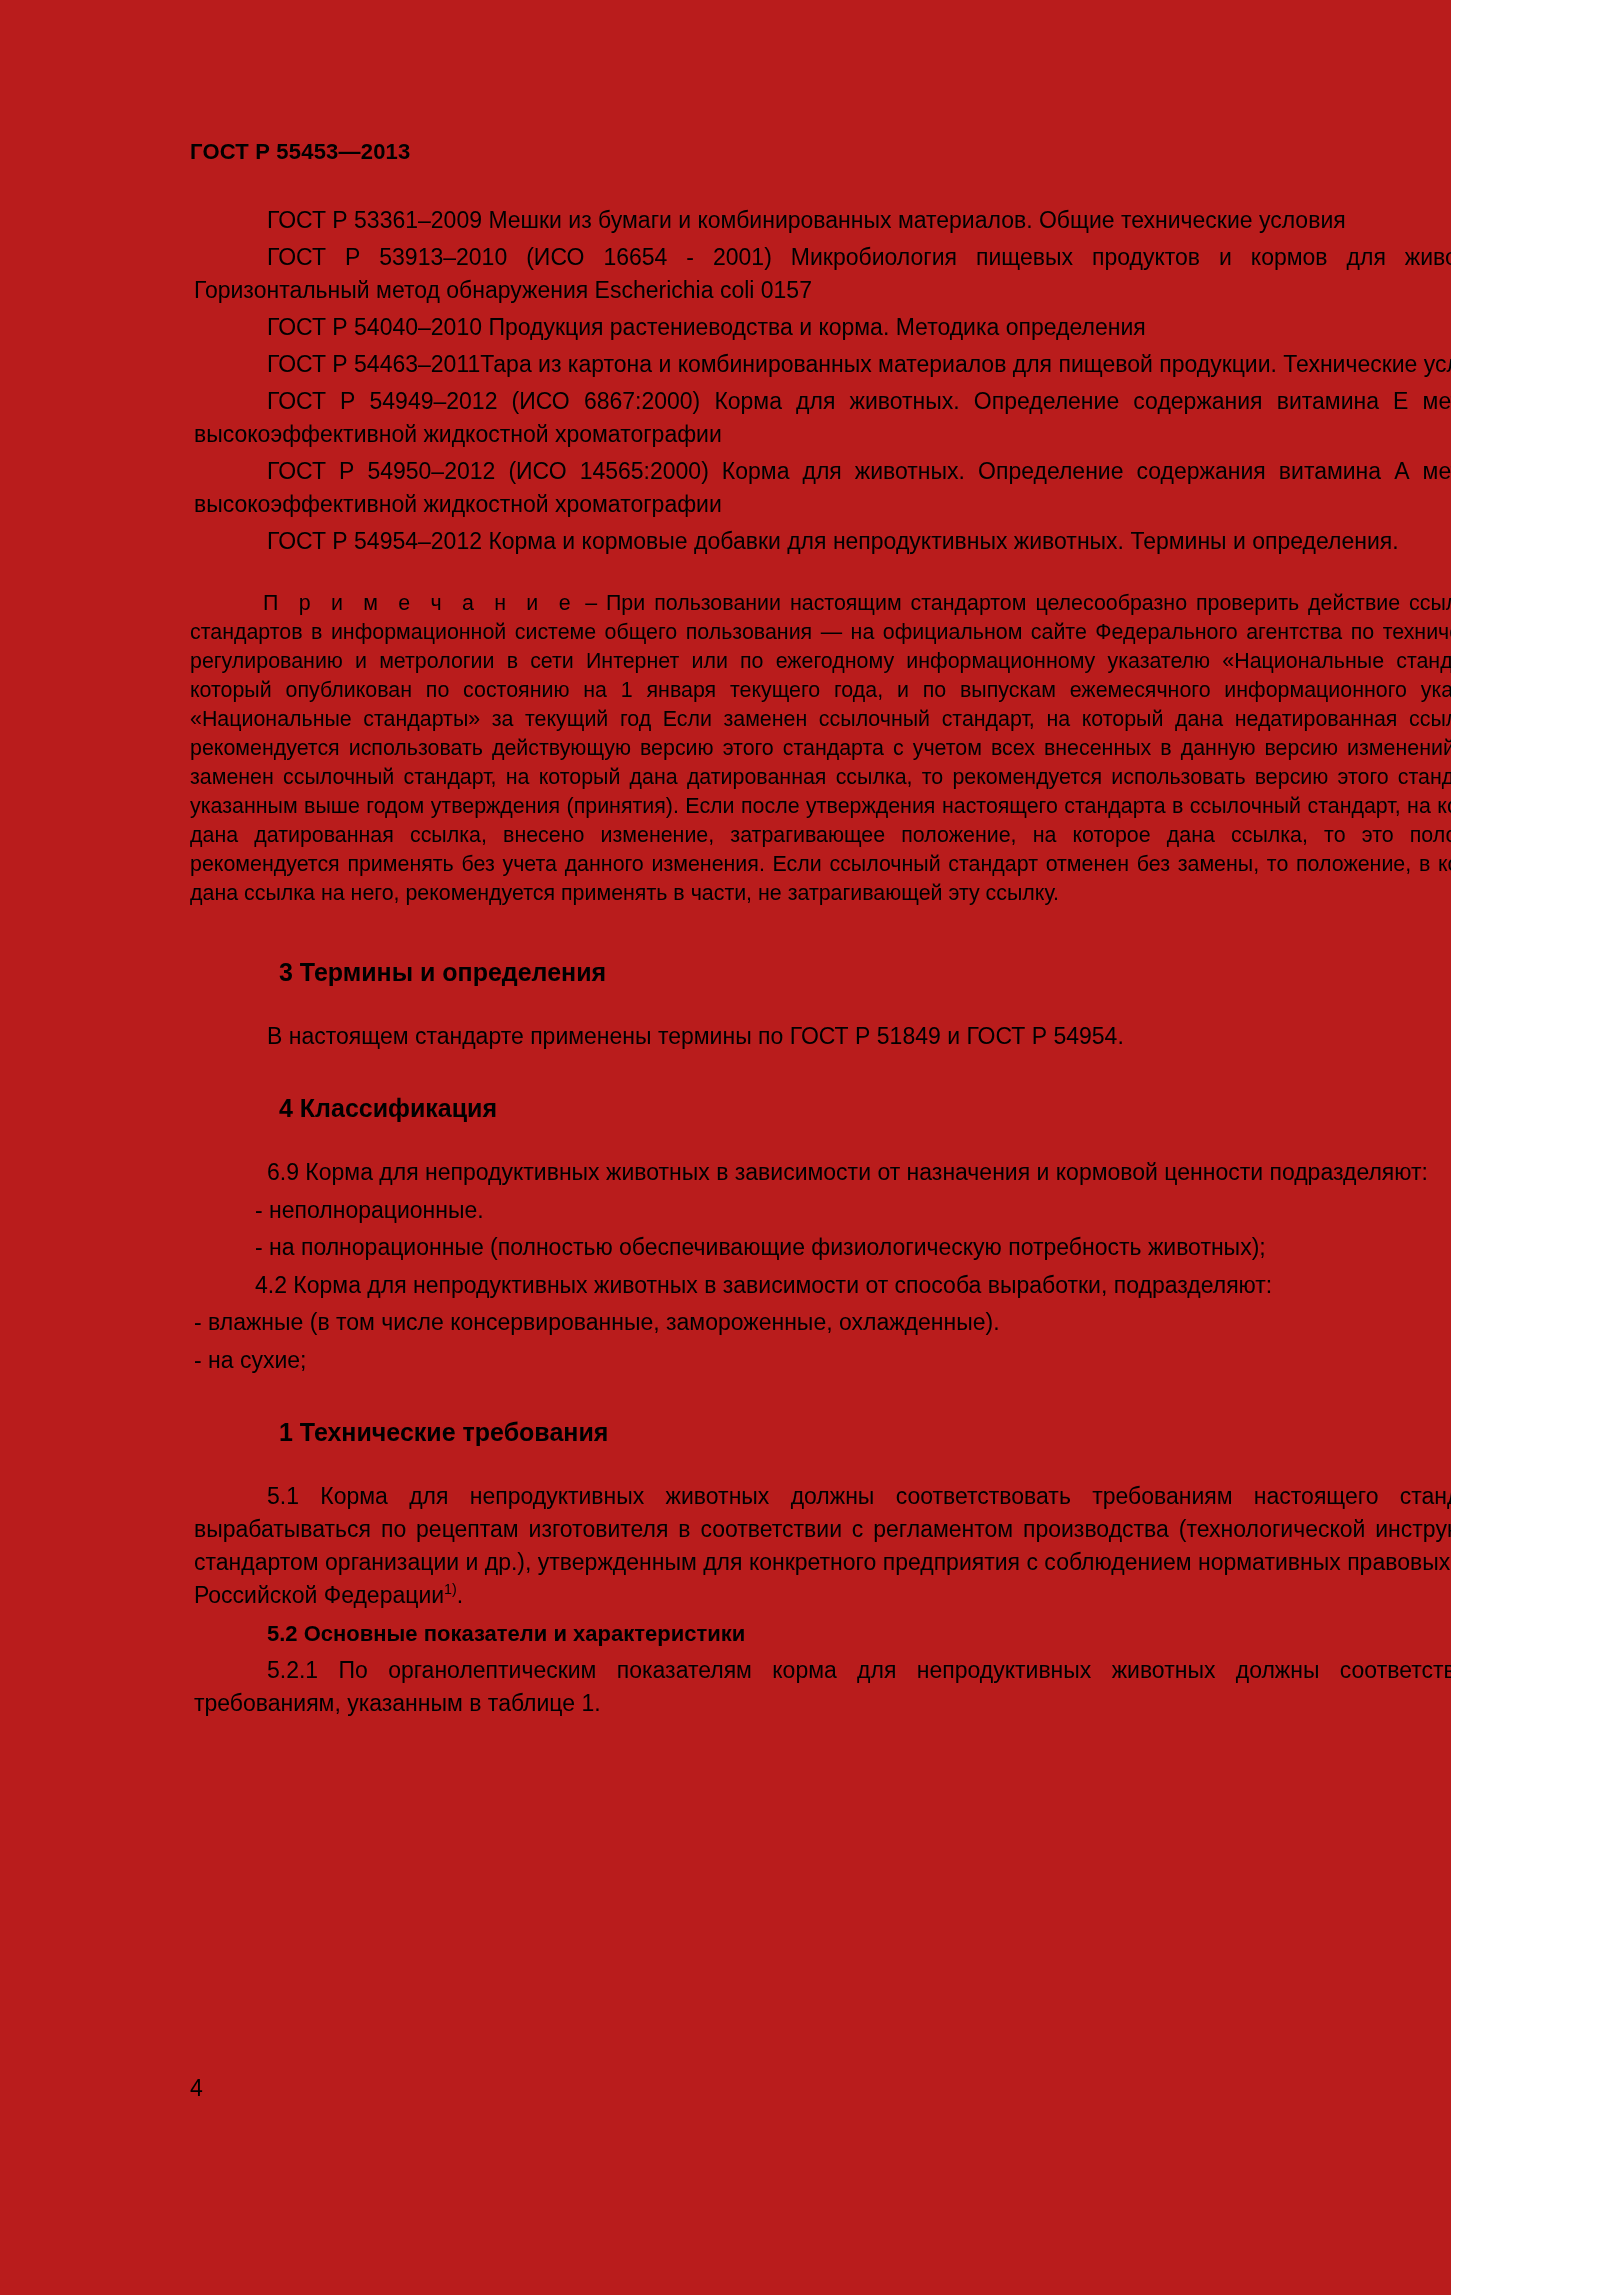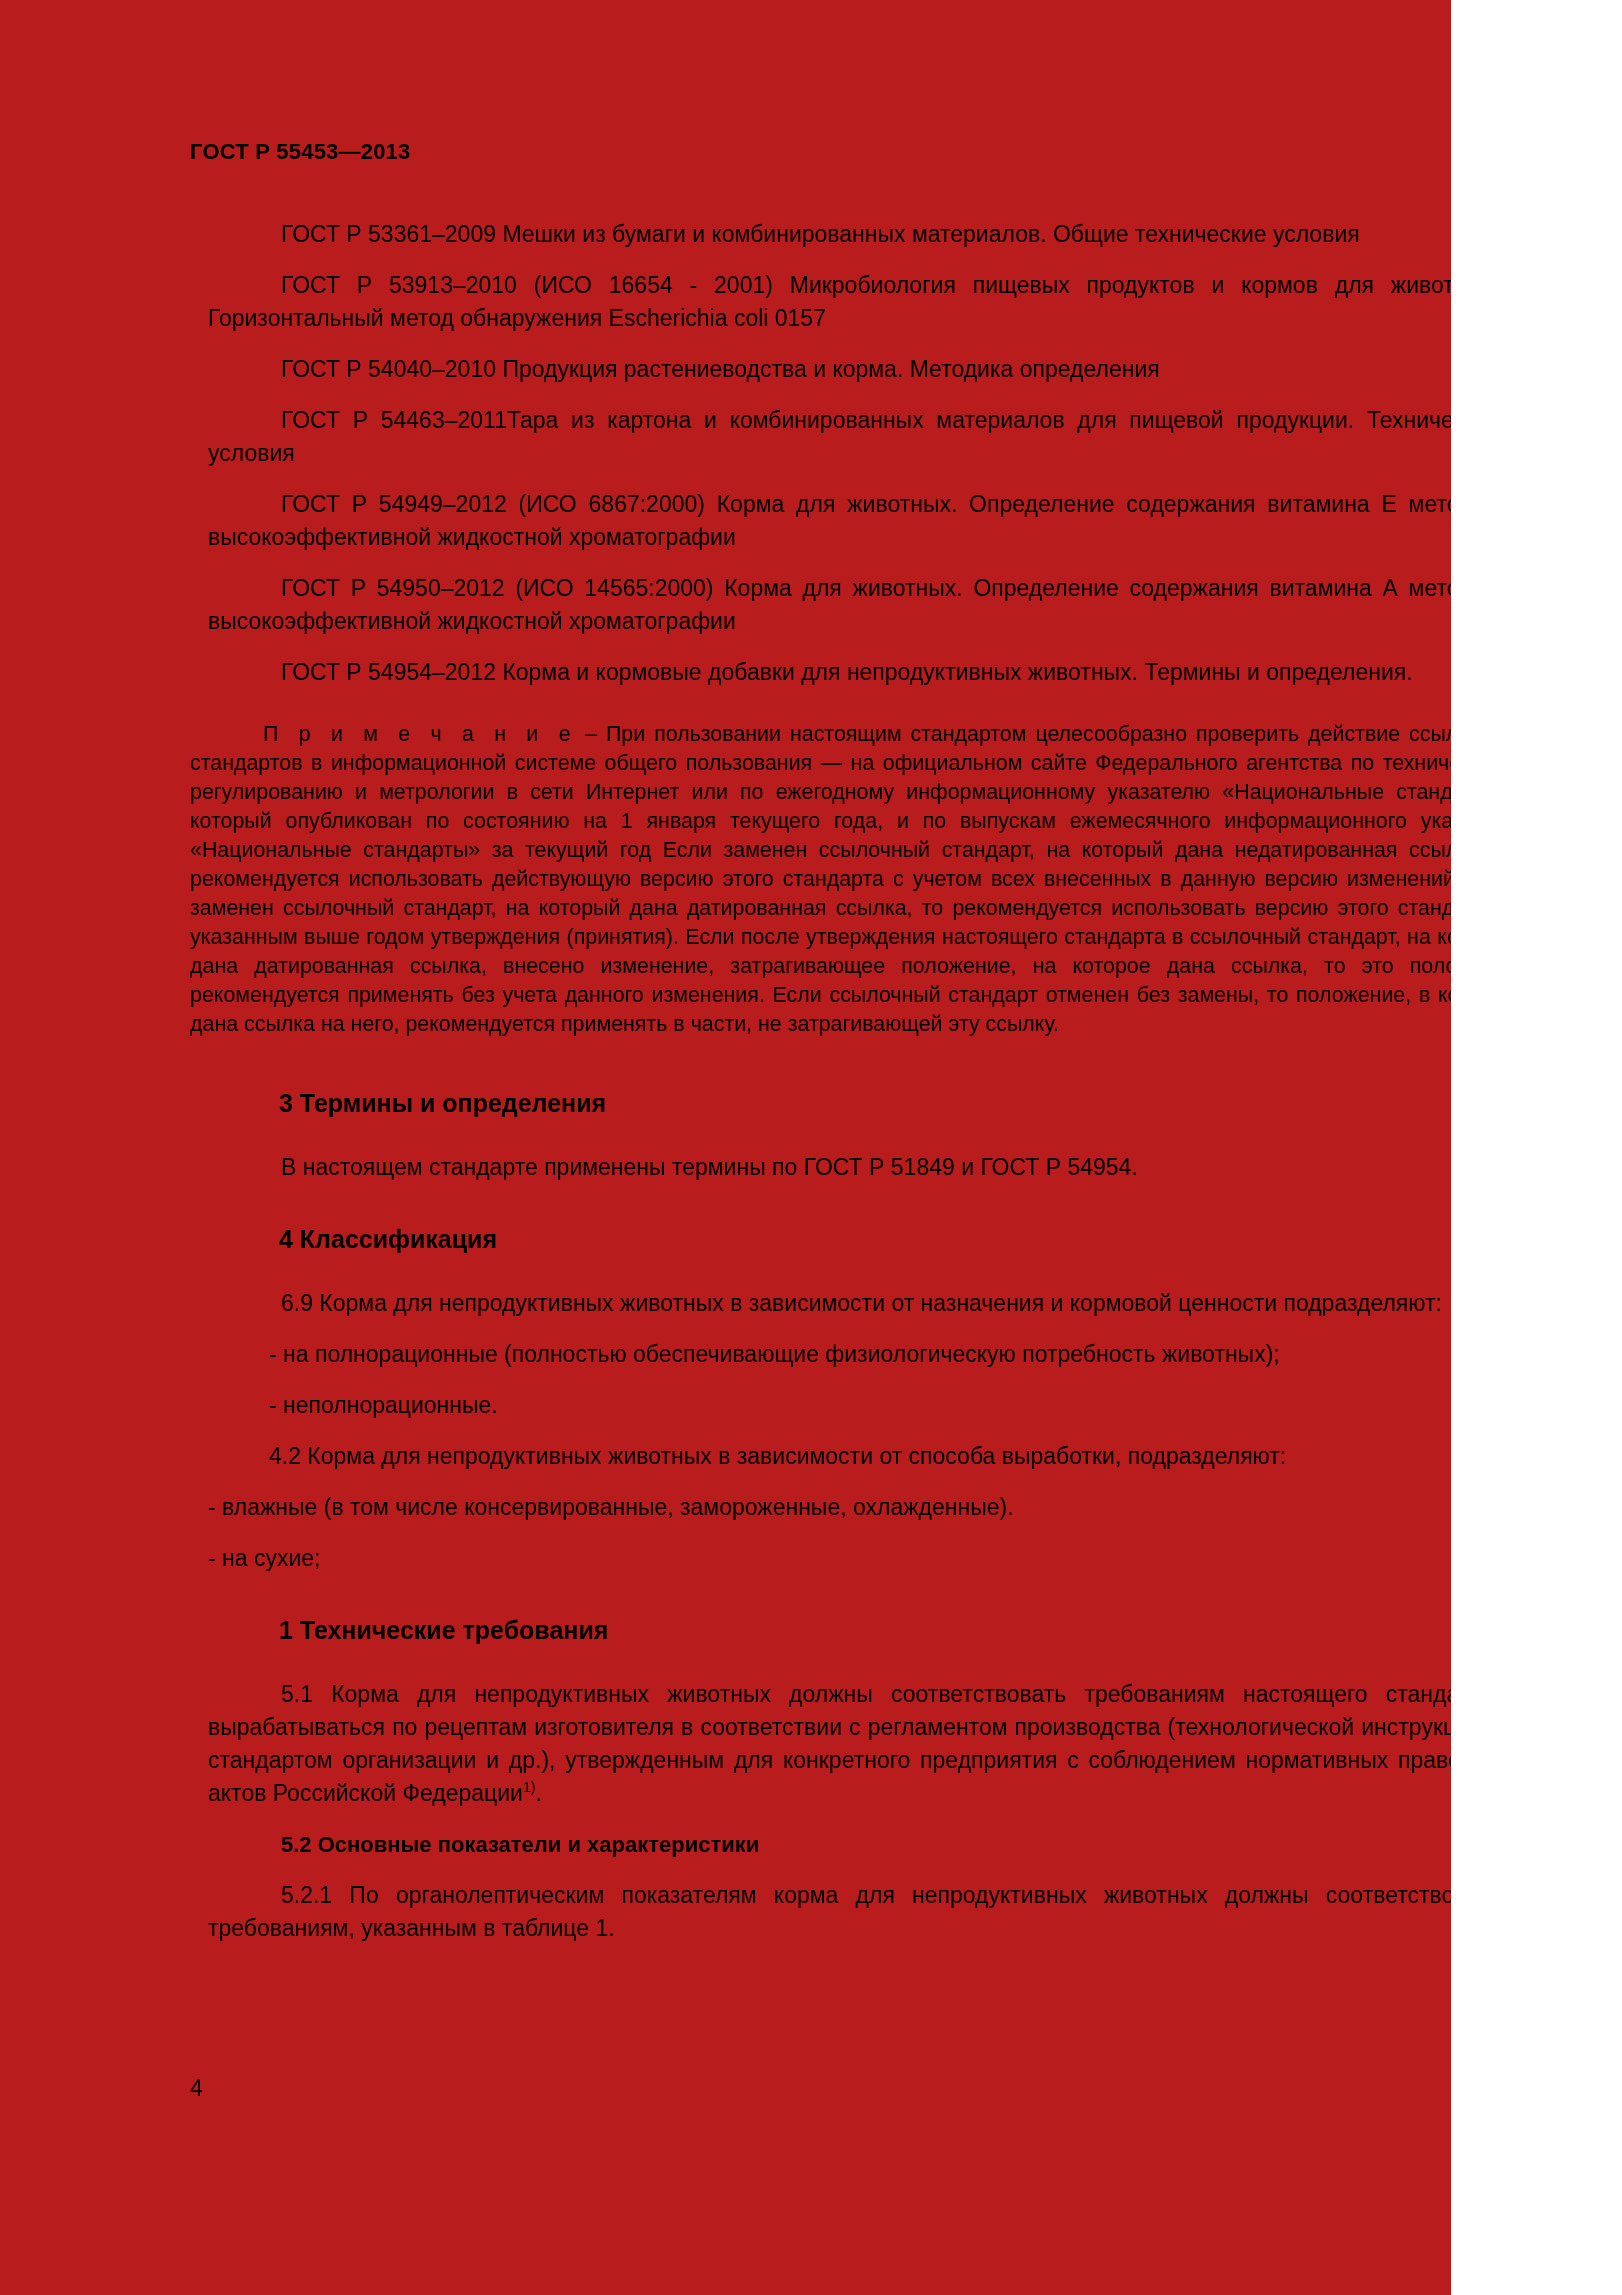--- a/index.html
+++ b/index.html
@@ -30,21 +30,21 @@
   }
 
   .body-block {
     position: absolute;
     left: 190px;
     top: 200px;
     width: 1329px;
   }
 
   p {
-    margin: 18px;
+    margin: 4px;
     font-size: 23px;
     line-height: 33px;
     text-align: justify;
     text-justify: inter-word;
   }
   p.indent {
     text-indent: 73px;
   }
   p.indent-small {
     text-indent: 61px;
@@ -124,22 +124,22 @@
 
     <div class="note">
       <span class="spaced">П р и м е ч а н и е</span><span> – </span><span>При пользовании настоящим стандартом целесообразно проверить действие ссылочных стандартов в информационной системе общего пользования — на официальном сайте Федерального агентства по техническому регулированию и метрологии в сети Интернет или по ежегодному информационному указателю «Национальные стандарты», который опубликован по состоянию на 1 января текущего года, и по выпускам ежемесячного информационного указателя «Национальные стандарты» за текущий год Если заменен ссылочный стандарт, на который дана недатированная ссылка, то рекомендуется использовать действующую версию этого стандарта с учетом всех внесенных в данную версию изменений. Если заменен ссылочный стандарт, на который дана датированная ссылка, то рекомендуется использовать версию этого стандарта с указанным выше годом утверждения (принятия). Если после утверждения настоящего стандарта в ссылочный стандарт, на который дана датированная ссылка, внесено изменение, затрагивающее положение, на которое дана ссылка, то это положение рекомендуется применять без учета данного изменения. Если ссылочный стандарт отменен без замены, то положение, в котором дана ссылка на него, рекомендуется применять в части, не затрагивающей эту ссылку.</span>
     </div>
 
     <h2 class="h-gap-before" style="margin-top:47px;">3  Термины и определения</h2>
     <p class="indent gap-40">В настоящем стандарте применены термины по ГОСТ Р 51849 и ГОСТ Р 54954.</p>
 
     <h2 style="margin-top:38px;">4 Классификация</h2>
     <p class="indent gap-40 last-line-left">6.9 Корма для непродуктивных животных в зависимости от назначения и кормовой ценности подразделяют:</p>
+    <p class="indent-small gap-6 last-line-left"> - неполнорационные.</p>
     <p class="indent-small gap-6 last-line-left">- на полнорационные (полностью обеспечивающие физиологическую потребность животных);</p>
-    <p class="indent-small gap-6 last-line-left"> - неполнорационные.</p>
     <p class="indent-small gap-6 last-line-left"> 4.2 Корма для непродуктивных животных в зависимости от способа выработки, подразделяют:</p>
     <p class="noindent gap-6 last-line-left">- влажные (в том числе консервированные, замороженные, охлажденные).</p>
     <p class="noindent gap-6 last-line-left">- на сухие;</p>
 
     <h2 style="margin-top:38px;">1  Технические требования</h2>
 
     <p class="indent gap-40 last-line-left"><span>5.1 Корма для непродуктивных животных должны соответствовать требованиям настоящего стандарта, вырабатываться по рецептам изготовителя в соответствии с регламентом производства (технологической инструкцией, стандартом организации и др.), утвержденным для конкретного предприятия с соблюдением нормативных правовых актов Российской Федерации</span><sup>1)</sup><span>.</span></p>
 
     <p class="subhead gap-6">5.2 Основные показатели и характеристики</p>
 

